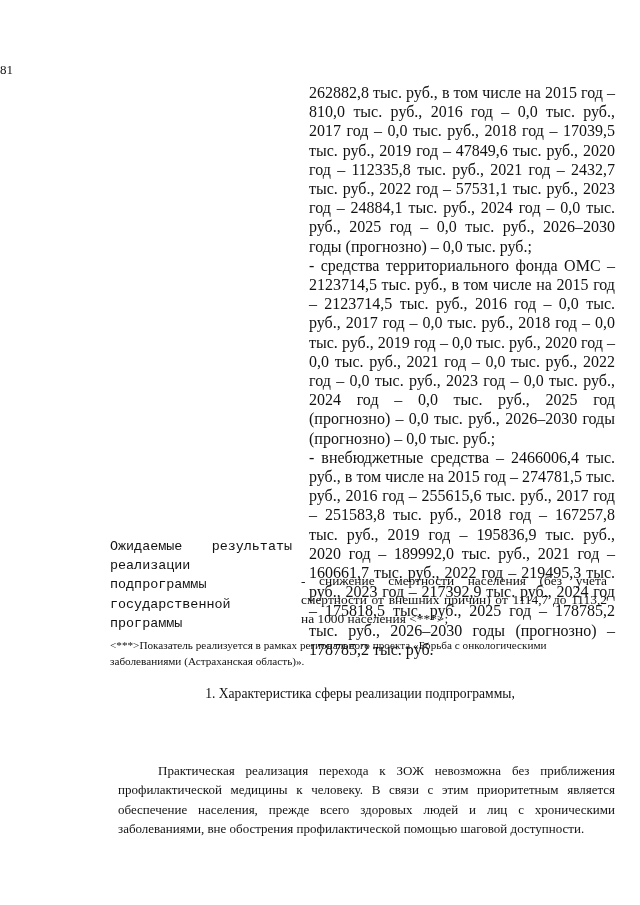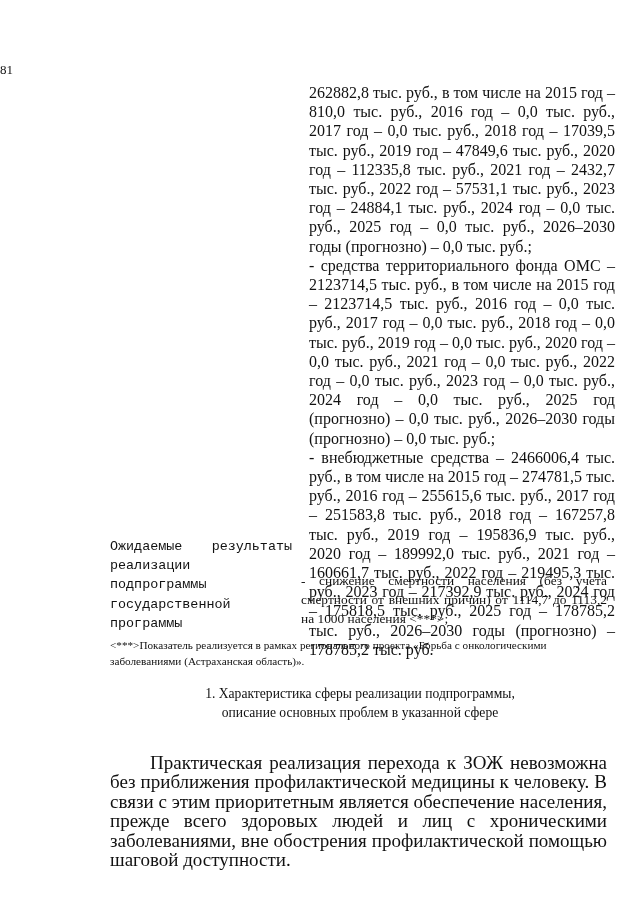--- a/index.html
+++ b/index.html
@@ -33,22 +33,22 @@
     position: absolute; left: 110px; top: 637px; width: 500px;
     font-size: 11.2px; line-height: 16px; font-family: Liberation Serif, serif;
   }
   .section-title {
     position: absolute; left: 110px; top: 684px; width: 500px;
     text-align: center; font-size: 13.6px; line-height: 19px;
   }
   .section-title div { white-space: nowrap; text-align: center; }
   .body-para {
     position: absolute; left: 110px; top: 753px; width: 497px;
-    font-size: 19px; line-height: 19.4px; text-align: justify;
-    text-indent: 40px; margin: 0;
+    font-size: 13px; line-height: 19.4px; text-align: justify;
+    text-indent: 40px; margin: 8px;
   }
 </style>
 </head>
 <body>
 
 <div class="page-number">81</div>
 
 <div class="right-col">
   <p>262882,8 тыс. руб., в том числе на 2015 год – 810,0 тыс. руб., 2016 год – 0,0 тыс. руб., 2017 год – 0,0 тыс. руб., 2018 год – 17039,5 тыс. руб., 2019 год – 47849,6 тыс. руб., 2020 год – 112335,8 тыс. руб., 2021 год – 2432,7 тыс. руб., 2022 год – 57531,1 тыс. руб., 2023 год – 24884,1 тыс. руб., 2024 год – 0,0 тыс. руб., 2025 год – 0,0 тыс. руб., 2026–2030 годы (прогнозно) – 0,0 тыс. руб.;</p>
   <p>- средства территориального фонда ОМС – 2123714,5 тыс. руб., в том числе на 2015 год – 2123714,5 тыс. руб., 2016 год – 0,0 тыс. руб., 2017 год – 0,0 тыс. руб., 2018 год – 0,0 тыс. руб., 2019 год – 0,0 тыс. руб., 2020 год – 0,0 тыс. руб., 2021 год – 0,0 тыс. руб., 2022 год – 0,0 тыс. руб., 2023 год – 0,0 тыс. руб., 2024 год – 0,0 тыс. руб., 2025 год (прогнозно) – 0,0 тыс. руб., 2026–2030 годы (прогнозно) – 0,0 тыс. руб.;</p>
@@ -59,16 +59,15 @@
   <div class="left-cell" lang="ru" style="hyphens:auto;">Ожидаемые результаты реализации подпрограммы государственной программы</div>
   <div class="right-cell" lang="ru" style="hyphens:auto;">
     <p>- снижение смертности населения (без учета смертности от внешних причин) от 1114,7 до 1113,2 на 1000 населения &lt;***&gt;;</p>
   </div>
 </div>
 
 <div class="footnote">&lt;***&gt;Показатель реализуется в рамках регионального проекта «Борьба с онкологическими заболеваниями (Астраханская область)».</div>
 
 <div class="section-title">
   <div>1. Характеристика сферы реализации подпрограммы,</div>
-  <div>описание основных проблем в указанной сфере</div>
 </div>
 
 <p class="body-para" lang="ru" style="hyphens:auto;">Практическая реализация перехода к ЗОЖ невозможна без приближения профилактической медицины к человеку. В связи с этим приоритетным является обеспечение населения, прежде всего здоровых людей и лиц с хроническими заболеваниями, вне обострения профилактической помощью шаговой доступности.</p>
 
 </body></html>

